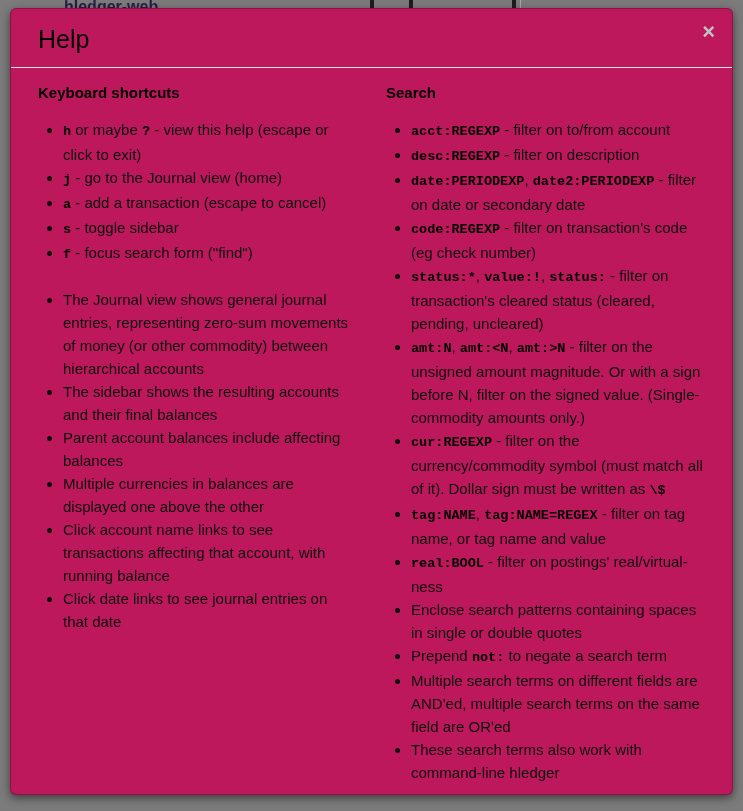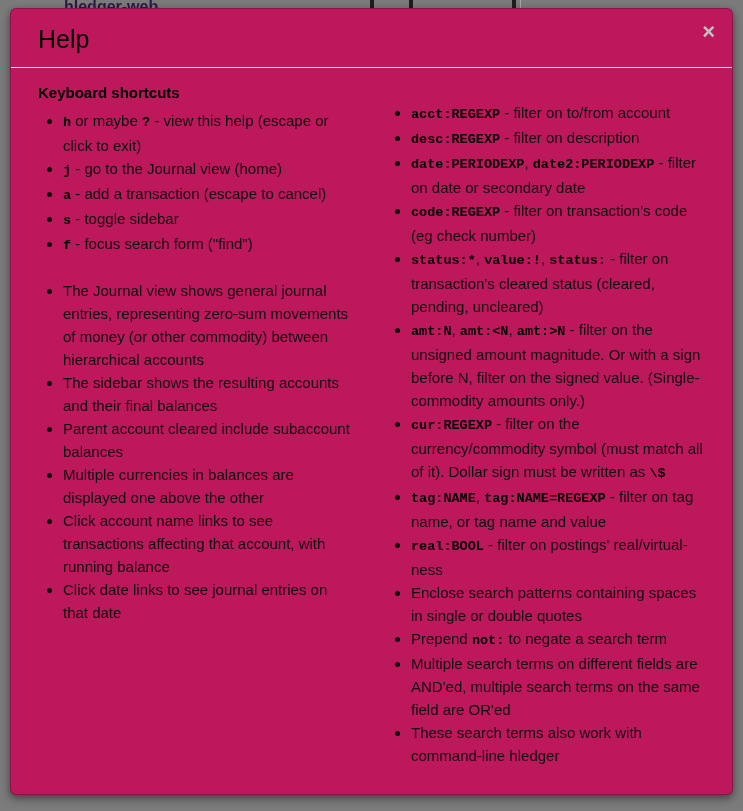--- a/index.html
+++ b/index.html
@@ -59,21 +59,21 @@
     padding: 16px 20px 20px 27px;
     display: flex;
   }
   .col { width: 50%; }
   .col-left  { padding-right: 22px; }
   .col-right { padding-left: 11px; padding-right: 6px; }
 
   .section-heading {
     font-size: 15px; font-weight: bold; color: #000;
   }
-  .section-heading + ul { margin-top: 8px; }
+  .section-heading + ul { margin-top: 17px; }
   ul {
     margin: 17px 0 22px 0;
     padding-left: 25px;
     list-style: disc outside;
   }
   li {
     font-size: 15px;
     line-height: 23px;
     color: #0d0d0d;
   }
@@ -107,36 +107,37 @@
       <ul>
           <li><code>h</code> or maybe <code>?</code> - view this help (escape or click to exit)</li>
           <li><code>j</code> - go to the Journal view (home)</li>
           <li><code>a</code> - add a transaction (escape to cancel)</li>
           <li><code>s</code> - toggle sidebar</li>
           <li><code>f</code> - focus search form ("find")</li>
         </ul>
       <ul>
           <li>The Journal view shows general journal entries, representing zero-sum movements of money (or other commodity) between hierarchical accounts</li>
           <li>The sidebar shows the resulting accounts and their final balances</li>
-          <li>Parent account cleared include subaccount balances</li>
+          <li>Parent account balances include affecting balances</li>
           <li>Multiple currencies in balances are displayed one above the other</li>
           <li>Click account name links to see transactions affecting that account, with running balance</li>
           <li>Click date links to see journal entries on that date</li>
         </ul>
     </div>
     <div class="col col-right">
+      <div class="section-heading">Search</div>
       <ul>
           <li><code>acct:REGEXP</code> - filter on to/from account</li>
           <li><code>desc:REGEXP</code> - filter on description</li>
           <li><code>date:PERIODEXP</code>, <code>date2:PERIODEXP</code> - filter on date or secondary date</li>
           <li><code>code:REGEXP</code> - filter on transaction's code (eg check number)</li>
           <li><code>status:*</code>, <code>value:!</code>, <code>status:</code> - filter on transaction's cleared status (cleared, pending, uncleared)</li>
           <li><code>amt:N</code>, <code>amt:&lt;N</code>, <code>amt:&gt;N</code> - filter on the unsigned amount magnitude. Or with a sign before N, filter on the signed value. (Single-commodity amounts only.)</li>
           <li><code>cur:REGEXP</code> - filter on the currency/commodity symbol (must match all of it). Dollar sign must be written as <code>\$</code></li>
-          <li><code>tag:NAME</code>, <code>tag:NAME=REGEXP</code> - filter on tag name, or tag name and value</li>
+          <li><code>tag:NAME</code>, <code>tag:NAME=REGEX</code> - filter on tag name, or tag name and value</li>
           <li><code>real:BOOL</code> - filter on postings' real/virtual-ness</li>
           <li>Enclose search patterns containing spaces in single or double quotes</li>
           <li>Prepend <code>not:</code> to negate a search term</li>
           <li>Multiple search terms on different fields are AND'ed, multiple search terms on the same field are OR'ed</li>
           <li>These search terms also work with command-line hledger</li>
         </ul>
     </div>
   </div>
 </div>
 

